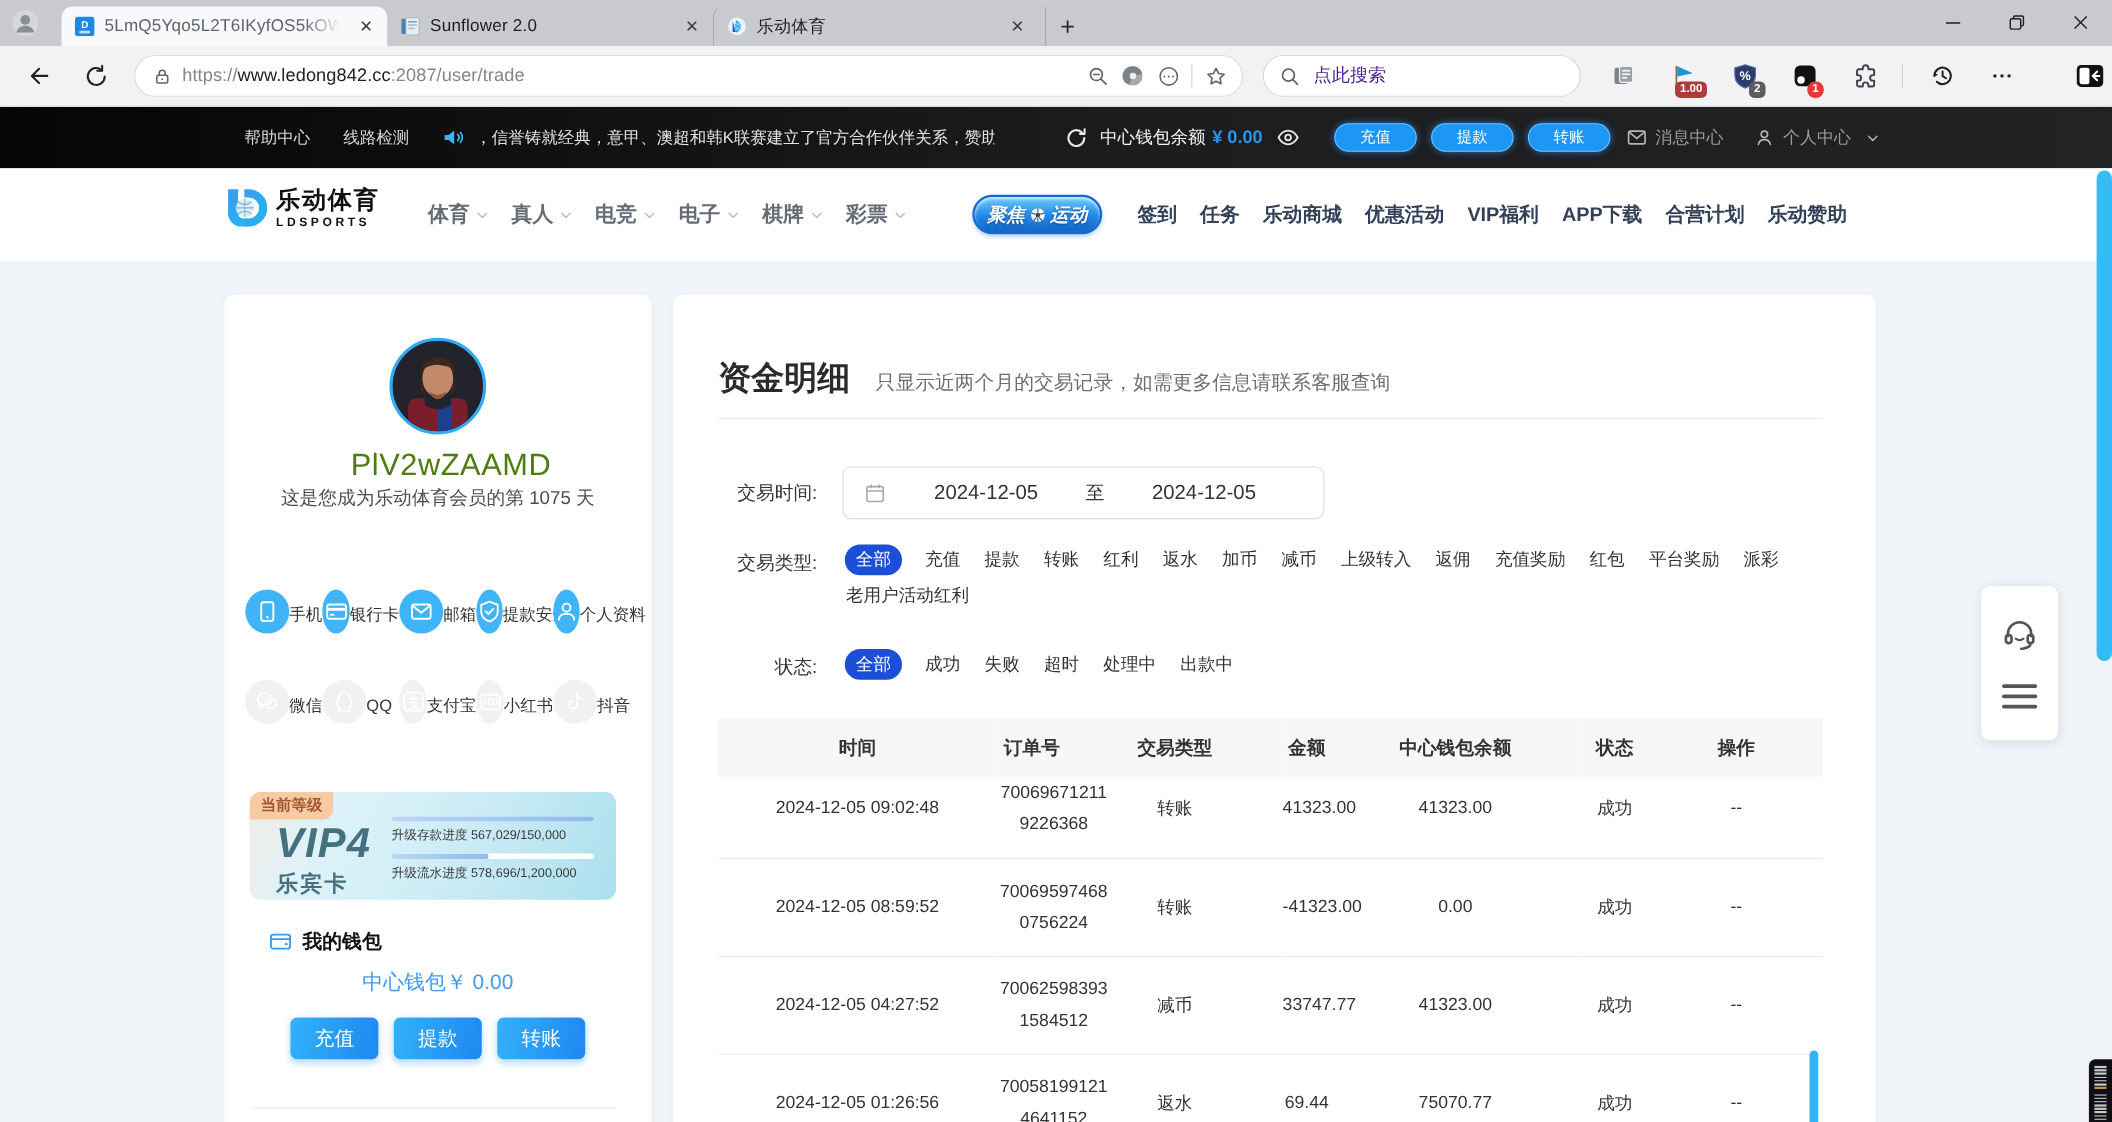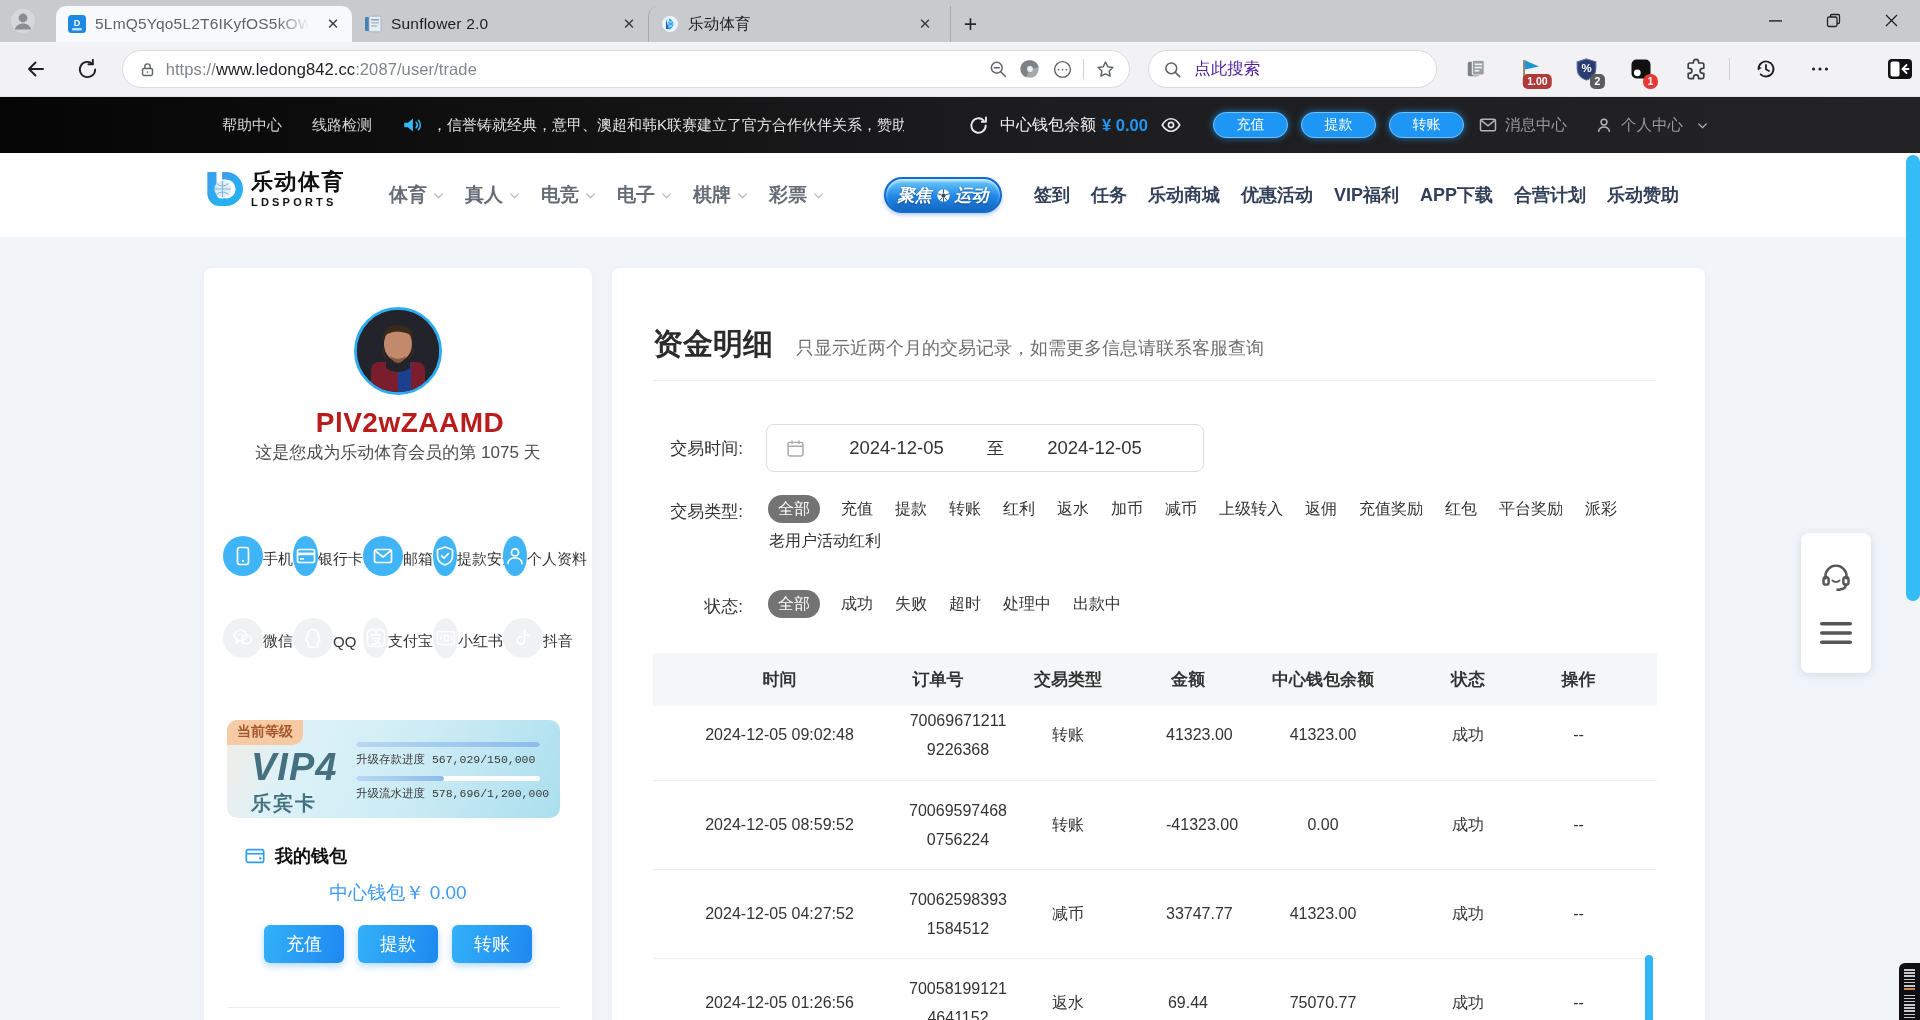--- a/index.html
+++ b/index.html
@@ -75,38 +75,38 @@
   .navlink { margin-right:21px; font-size:18px; font-weight:bold; color:#32405a; white-space:nowrap; }
 
   
   .content { position:relative; height:783px; }
   .panel { position:absolute; background:#fff; border-radius:8px; box-shadow:0 1px 6px rgba(90,120,160,.06); }
   .panel.left { left:204px; top:31px; width:388px; height:790px; }
   .panel.main { left:612px; top:31px; width:1093px; height:790px; }
 
   
   .avatar-wrap { position:absolute; top:39px; left:50%; transform:translateX(-50%); width:88px; height:88px; border-radius:50%; border:3px solid #2fabf2; overflow:hidden; background:#262630; }
-  .p-username { position:absolute; top:139px; width:100%; text-align:center; font-size:28px; font-weight:bold; color:#b91c1c; letter-spacing:.5px;padding-left:24px; }
+  .p-username { position:absolute; top:139px; width:100%; text-align:center; font-size:28px; font-weight:normal; color:#4d7c0f; letter-spacing:.5px;padding-left:24px; }
   .p-days { position:absolute; top:173px; width:100%; text-align:center; font-size:17px; color:#4d4d4d; }
   .p-verifyrow { position:absolute; top:205px; width:100%; display:flex; justify-content:center; align-items:center; gap:11px; }
   .v-badge { background:#3eb5f7; color:#fff; font-size:15px; padding:3px 11px; border-radius:4px; }
   .v-change { color:#2f9df0; font-size:16px; display:flex; align-items:center; gap:2px; }
   .sec-grid { position:absolute; top:247px; left:19px; width:350px; display:flex; flex-wrap:wrap; }
   .sec-item { width:70px; height:82px; display:flex; flex-direction:row; align-items:center; }
   .sec-circle { width:40px; height:40px; border-radius:50%; background:#3fb4f6; color:#fff; display:flex; align-items:center; justify-content:center; }
   .sec-item.dim .sec-circle { background:#f0f1f3; color:#fff; }
   .sec-label { margin-top:7px; font-size:15px; color:#333; white-space:nowrap; }
   .vip-card { position:absolute; top:452px; left:23px; width:333px; height:98px; border-radius:10px; background:linear-gradient(115deg,#f3ece4 0%,#ddf2f8 22%,#cdecf5 55%,#abdfee 100%); }
   .vip-tag { position:absolute; top:0; left:0; background:#f6cba4; color:#a4562c; font-size:14px; font-weight:bold; padding:3px 10px 4px; border-radius:10px 0 10px 0; }
   .vip-level { position:absolute; left:24px; top:26px; font-size:38px; font-weight:900; font-style:italic; color:#44707f; letter-spacing:1px; }
   .vip-name { position:absolute; left:24px; top:70px; font-size:20px; font-weight:bold; color:#44707f; letter-spacing:2px; }
   .vip-right { position:absolute; left:129px; right:20px; top:22px; }
   .vip-bar { height:5px; border-radius:3px; background:#fff; overflow:hidden; }
   .vip-bar .fill { height:100%; border-radius:3px; background:linear-gradient(90deg,#b9d7f3,#8cbcec); }
-  .vip-bar-label { font-size:11.5px; color:#3a3a3a; margin:5px 0 9px; white-space:nowrap;font-family:Liberation Mono, monospace; }
+  .vip-bar-label { font-size:11.5px; color:#3a3a3a; margin:5px 0 9px; white-space:nowrap; }
   .wallet-head { position:absolute; top:576px; left:40px; display:flex; align-items:center; gap:9px; font-size:18px; font-weight:bold; color:#111; }
   .wallet-amt { position:absolute; top:612px; width:100%; text-align:center; font-size:19px; color:#3d9bf3; }
   .wallet-btns { position:absolute; top:657px; width:100%; display:flex; justify-content:center; gap:14px; }
   .w-btn { width:80px; height:38px; border:none; font-family:inherit; cursor:pointer; border-radius:6px; background:linear-gradient(100deg,#33b1f8,#1e88f2); color:#fff; font-size:18px; display:flex; align-items:center; justify-content:center; box-shadow:0 3px 7px rgba(33,150,243,.35); }
   .left-div { position:absolute; top:739px; left:24px; right:32px; height:1px; background:#ececec; }
 
   
   .f-titlerow { position:absolute; top:56px; left:41px; display:flex; align-items:baseline; }
   .f-title { font-size:30px; font-weight:bold; color:#2b2b2b; }
   .f-sub { margin-left:23px; font-size:18px; color:#6e6e6e; }
@@ -116,21 +116,21 @@
   .row-time { top:156px; align-items:center; height:48px; }
   .datebox { margin-left:23px; width:438px; height:48px; border:1px solid #ddd; border-radius:8px; display:flex; align-items:center; padding:0 18px; }
   .datebox .d-val { flex:1; text-align:center; font-size:18.5px; color:#333; }
   .datebox .d-to { font-size:17px; color:#333; }
   .row-type { top:227px; }
   .row-type .f-label { padding-top:5px; }
   .row-status { top:322px; }
   .row-status .f-label { padding-top:5px; }
   .chips { margin-left:25px; width:890px; display:flex; flex-wrap:wrap; gap:4px 20px; }
   .chip { height:28px; display:flex; align-items:center; padding:0 1px; border-radius:14px; font-size:16px; color:#333; white-space:nowrap; }
-  .chip.active { background:#737373; color:#fff; padding:0 10px; }
+  .chip.active { background:#1d4ed8; color:#fff; padding:0 10px; }
   .f-table { position:absolute; top:385px; left:41px; width:1004px; border-collapse:collapse; table-layout:fixed; }
   .f-table th { height:53px; background:#f5f6f7; font-size:17px; font-weight:bold; color:#333; white-space:nowrap; }
   .f-table td { height:89px; font-size:16px; color:#333; text-align:center; white-space:nowrap; }
   .f-table tbody tr { border-bottom:1px solid #ececec; }
   .f-table tbody tr:first-of-type td { height:70px; padding-bottom:16px; }
   .order-no { width:104px; margin:0 auto; line-height:29px; white-space:normal; word-break:break-all; text-align:center; }
   .inner-thumb { position:absolute; top:687px; left:1033px; width:8px; height:160px; border-radius:4px; background:#2eb6f7; }
 
   
   .float-help { position:absolute; top:296px; left:1801px; width:70px; height:140px; background:#fff; border-radius:8px; box-shadow:0 2px 10px rgba(80,100,130,.18); display:flex; flex-direction:column; align-items:center; justify-content:space-evenly; color:#555; }

